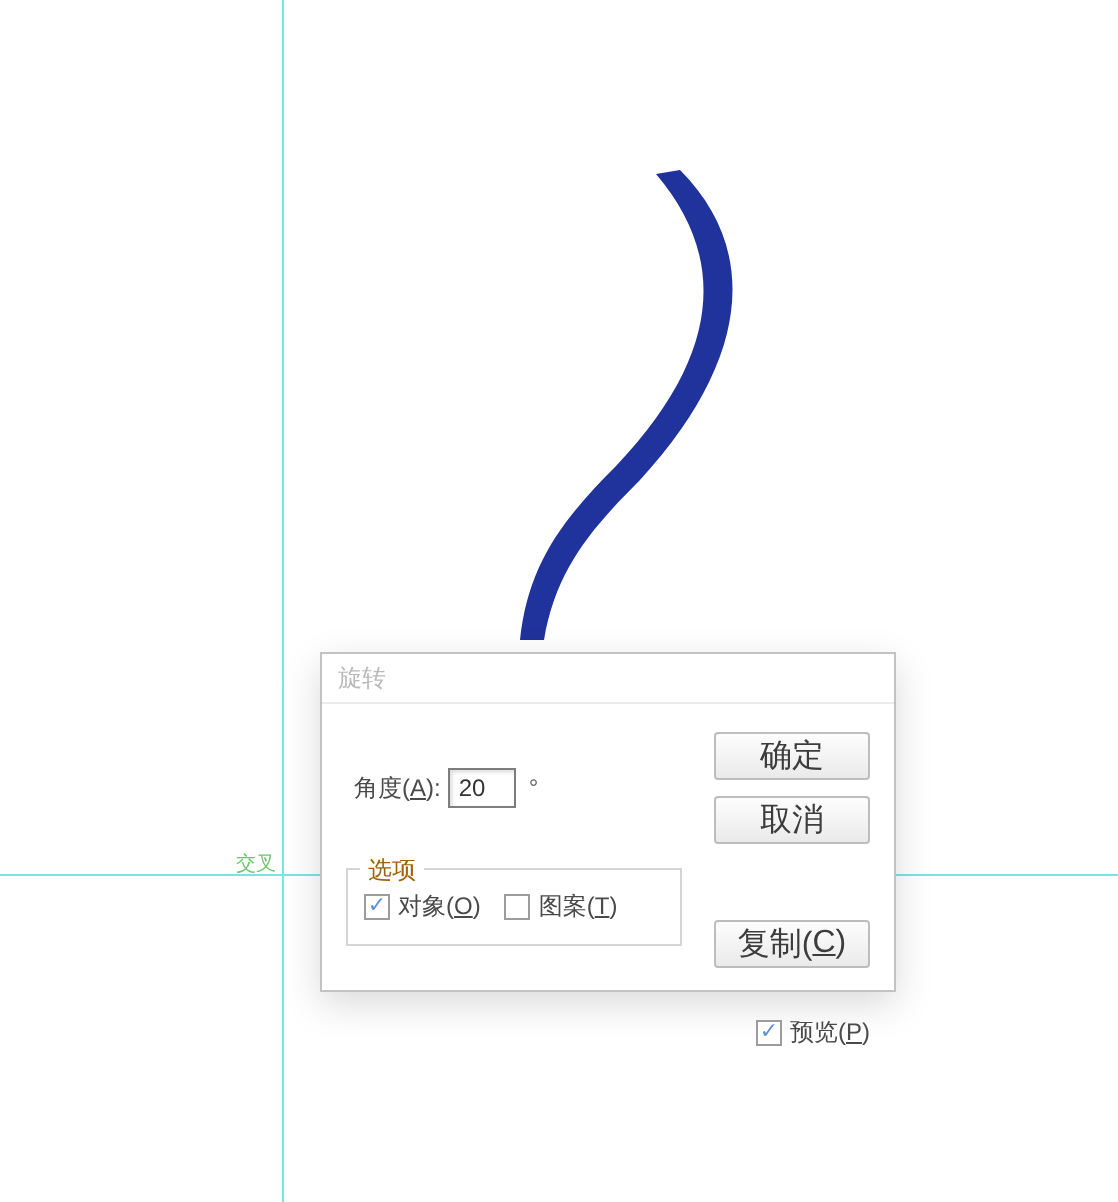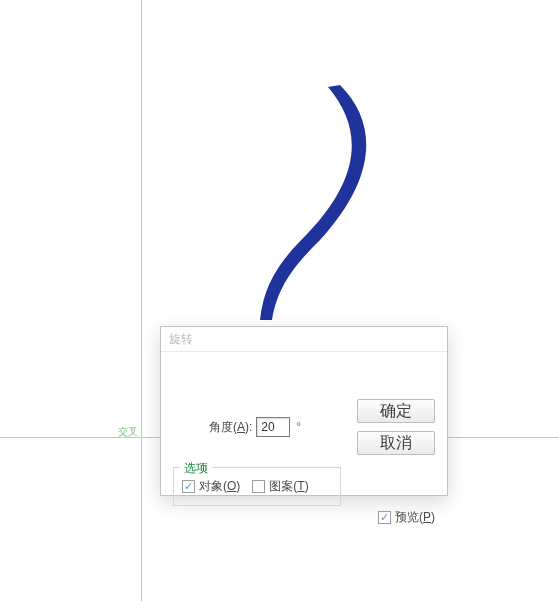--- a/index.html
+++ b/index.html
@@ -10,54 +10,54 @@
   .intersection-label { position: absolute; font-size: 10px; color: #6fc56f; }
   .stroke { position: absolute; top: 85px; left: 260px; width: 130px; height: 250px; pointer-events: none; }
   .stroke svg path { fill: #20329b; }
   .dialog {
     position: absolute;
     left: 160px; top: 326px;
     width: 288px; height: 170px;
     background: #fff;
     border: 1px solid #c2c2c2;
     box-shadow: 0 6px 18px rgba(0,0,0,.15);
-    display: flex; flex-direction: column; gap: 33px;
+    display: flex; flex-direction: column;
   }
   .dialog-title {
     flex: 0 0 24px;
     line-height: 24px;
     padding-left: 8px;
     color: #b9b9b9;
     font-size: 12px;
     border-bottom: 1px solid #eaeaea;
   }
   .dialog-body { flex: 1; display: flex; padding: 14px 12px 12px 12px; gap: 16px; }
   .left-col { flex: 1; display: flex; flex-direction: column; gap: 26px; }
   .right-col { width: 78px; display: flex; flex-direction: column; gap: 8px; }
   .angle-row { display: flex; align-items: center; gap: 4px; margin-top: 18px; margin-left: 4px; }
-  .angle-label { white-space: nowrap; margin-left: 32px; }
+  .angle-label { white-space: nowrap; }
   .angle-input {
     width: 34px; height: 20px;
     border: 1px solid #7d7d7d;
     box-shadow: inset 1px 1px 2px rgba(0,0,0,.15);
     padding: 0 4px;
     font-size: 12px; color: #333;
   }
   .deg-mark { margin-left: 2px; color: #676767; }
   .groupbox {
     position: relative;
     border: 1px solid #d5d5d5;
     padding: 10px 8px 10px 8px;
     margin-top: 4px;
   }
   .groupbox .legend {
     position: absolute;
     top: -8px; left: 6px;
     background: #fff; padding: 0 4px;
-    font-size: 12px; color: #15803d;
+    font-size: 12px; color: #a16207;
   }
   .checkrow { display: flex; gap: 12px; align-items: center; }
   .chk {
     display: inline-flex; align-items: center; gap: 4px; cursor: pointer;
     user-select: none;
   }
   .chk .box {
     width: 13px; height: 13px;
     border: 1px solid #9c9c9c;
     background: #fff;
@@ -111,20 +111,25 @@
               <span class="box" style="color:transparent">✓</span>
               <span><span>图案(</span><u class="short">T</u><span>)</span></span>
             </label>
           </div>
         </div>
       </div>
       <div class="right-col">
         <div class="btn">确定</div>
         <div class="btn">取消</div>
         <div class="spacer"></div>
+        <div class="btn">
+          <span>复制(</span>
+            <u class="short">C</u>
+            <span>)</span>
+        </div>
         <label class="chk" style="margin-top:16px; justify-content:flex-end">
           <span class="box">✓</span>
           <span><span>预览(</span><u class="short">P</u><span>)</span></span>
         </label>
       </div>
     </div>
   </div>
 
   <div class="watermark"></div>
 </div>

